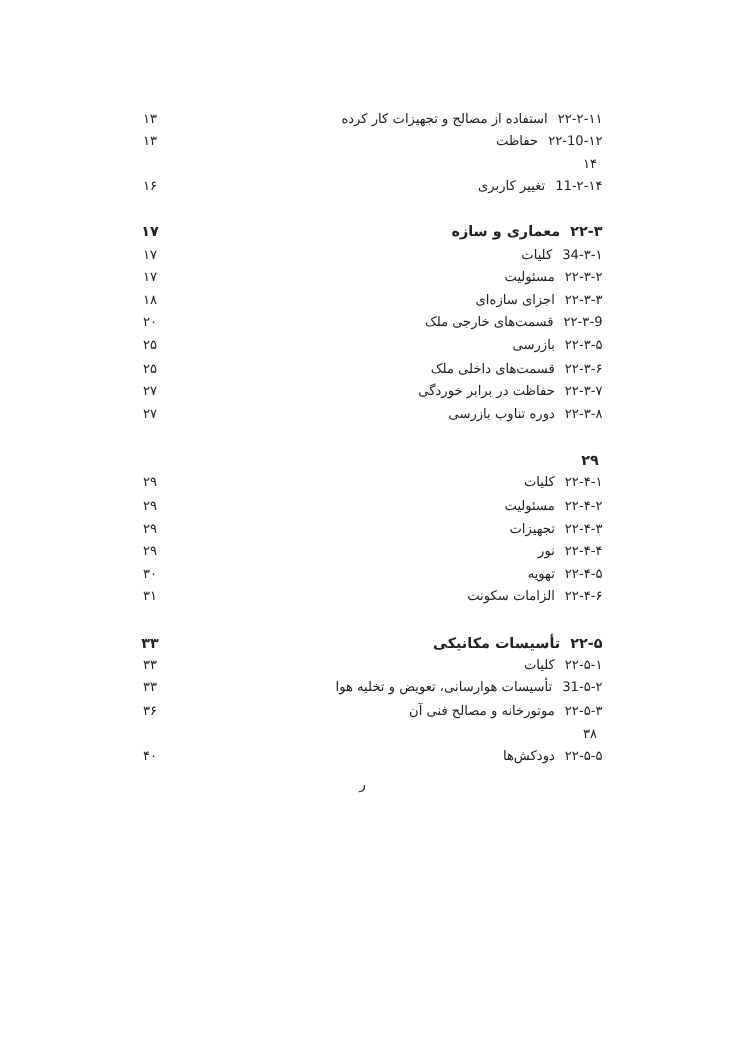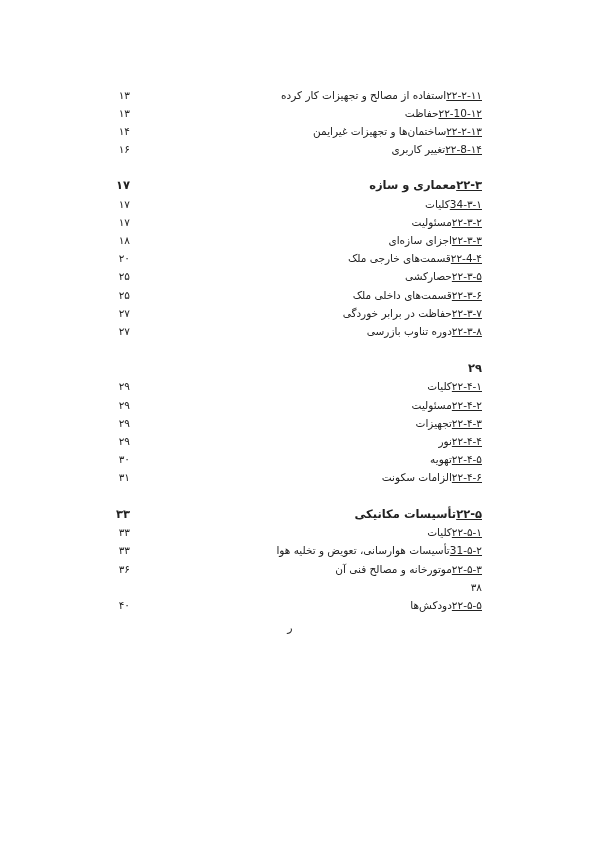--- a/index.html
+++ b/index.html
@@ -1,65 +1,64 @@
 <!DOCTYPE html>
 <html><head>
 <meta charset="utf-8">
 <style>
   html,body{margin:0;padding:0;background:#fff;}
   body{width:600px;height:848px;position:relative;overflow:hidden;font-family:"DejaVu Sans",sans-serif;color:#222;}
   .row{position:absolute;left:110px;width:372px;height:18px;direction:rtl;display:flex;justify-content:space-between;align-items:center;font-size:10.5px;}
   .row .entry{white-space:nowrap;}
-  .row .num{text-decoration:underline;}
-  .row .pg{direction:rtl;min-width:20px;text-align:right;}
+  .row .num{margin-left:8px;}
+  .row .pg{direction:rtl;min-width:20px;text-align:center;}
   .row.sec{font-weight:bold;font-size:11.5px;}
   .footer{position:absolute;left:280px;top:621px;font-size:11px;width:20px;text-align:center;}
 </style>
 </head>
 <body>
 
 <div id="toc">
     <div class="row" style="top: 86px;">
       <span class="entry"><span class="num">۲۲-۲-۱۱</span><span>استفاده از مصالح و تجهیزات کار کرده</span></span>
       <span class="pg">۱۳</span>
     </div>
     <div class="row" style="top: 104px;">
       <span class="entry"><span class="num">۲۲-10-۱۲</span><span>حفاظت</span></span>
       <span class="pg">۱۳</span>
     </div>
     <div class="row" style="top: 122px;">
-      <span class="entry"><span class="num">۲۲-۲-۱۳</span><span>ساختمان‌ها و تجهیزات غیرایمن</span></span>
       <span class="pg">۱۴</span>
     </div>
     <div class="row" style="top: 140px;">
-      <span class="entry"><span class="num">۲۲-8-۱۴</span><span>تغییر کاربری</span></span>
+      <span class="entry"><span class="num">11-۲-۱۴</span><span>تغییر کاربری</span></span>
       <span class="pg">۱۶</span>
     </div>
     <div class="row sec" style="top: 176px;">
       <span class="entry"><span class="num">۲۲-۳</span><span>معماری و سازه</span></span>
       <span class="pg">۱۷</span>
     </div>
     <div class="row" style="top: 195px;">
       <span class="entry"><span class="num">34-۳-۱</span><span>کلیات</span></span>
       <span class="pg">۱۷</span>
     </div>
     <div class="row" style="top: 213px;">
       <span class="entry"><span class="num">۲۲-۳-۲</span><span>مسئولیت</span></span>
       <span class="pg">۱۷</span>
     </div>
     <div class="row" style="top: 231px;">
       <span class="entry"><span class="num">۲۲-۳-۳</span><span>اجزای سازه‌ای</span></span>
       <span class="pg">۱۸</span>
     </div>
     <div class="row" style="top: 249px;">
-      <span class="entry"><span class="num">۲۲-4-۴</span><span>قسمت‌های خارجی ملک</span></span>
+      <span class="entry"><span class="num">۲۲-۳-9</span><span>قسمت‌های خارجی ملک</span></span>
       <span class="pg">۲۰</span>
     </div>
     <div class="row" style="top: 267px;">
-      <span class="entry"><span class="num">۲۲-۳-۵</span><span>حصارکشی</span></span>
+      <span class="entry"><span class="num">۲۲-۳-۵</span><span>بازرسی</span></span>
       <span class="pg">۲۵</span>
     </div>
     <div class="row" style="top: 286px;">
       <span class="entry"><span class="num">۲۲-۳-۶</span><span>قسمت‌های داخلی ملک</span></span>
       <span class="pg">۲۵</span>
     </div>
     <div class="row" style="top: 304px;">
       <span class="entry"><span class="num">۲۲-۳-۷</span><span>حفاظت در برابر خوردگی</span></span>
       <span class="pg">۲۷</span>
     </div>

